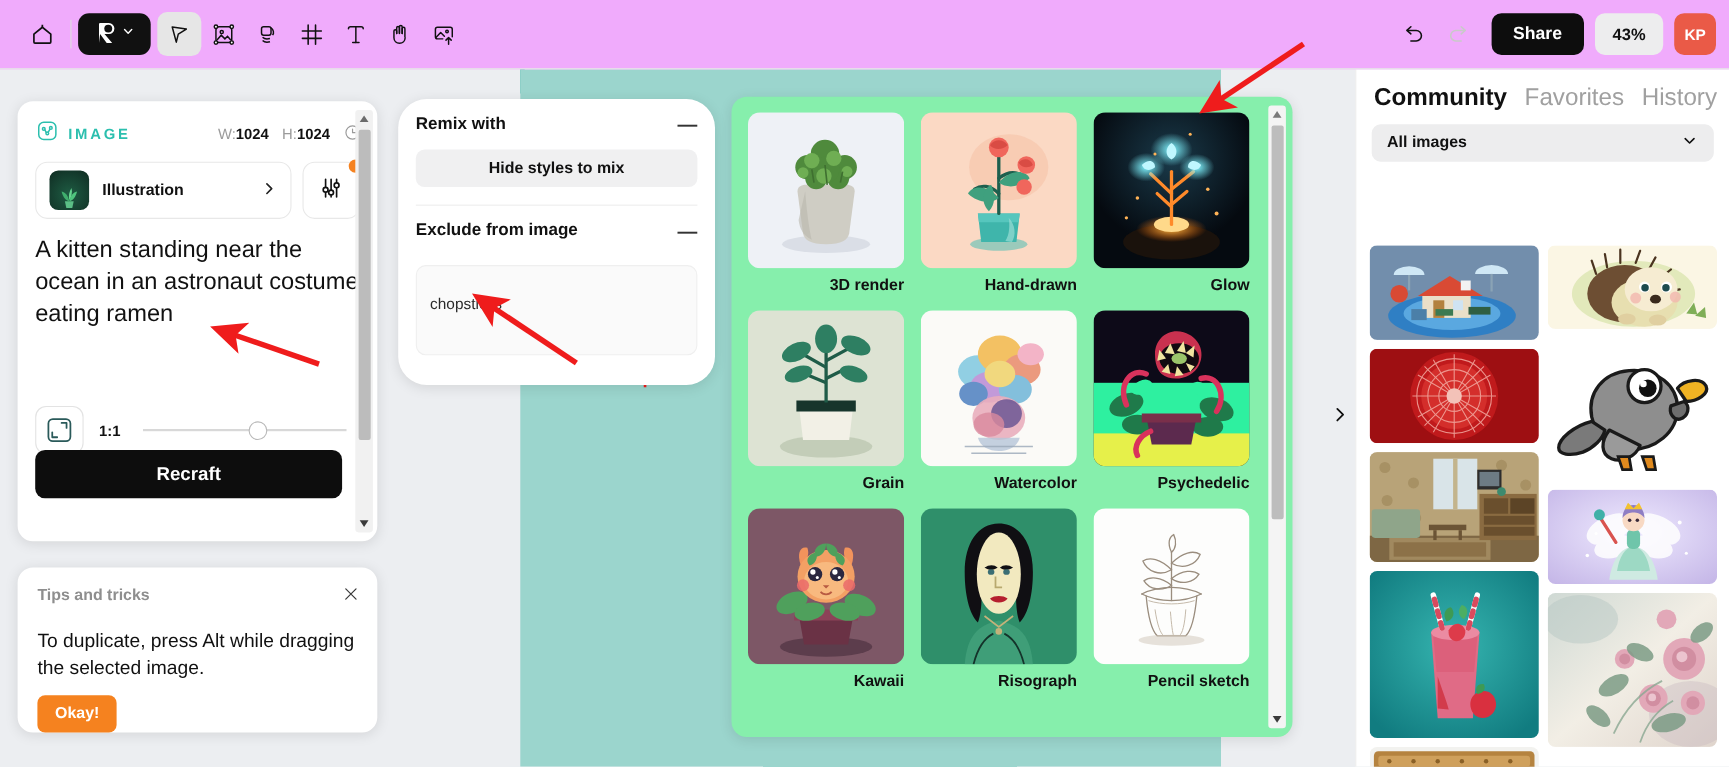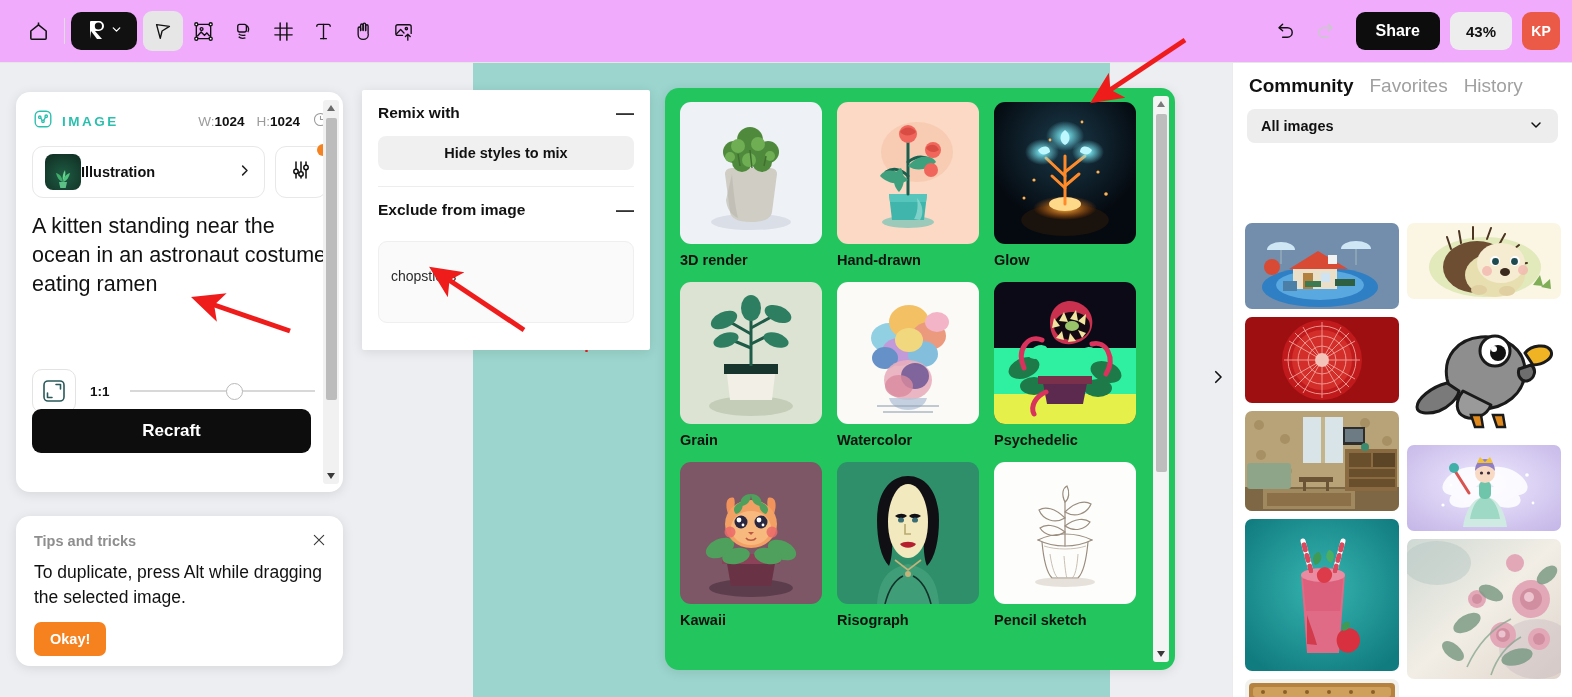--- a/index.html
+++ b/index.html
@@ -64,21 +64,21 @@
   .lp-head{
     display:flex; align-items:center; padding:16px 14px 0 16px; gap:8px;
   }
   .lp-badge{ letter-spacing:2.5px; font-size:13.5px; font-weight:bold; color:#2bbfae; }
   .lp-dims{ margin-left:auto; display:flex; gap:12px; align-items:center; font-size:13.5px;}
   .lp-dims .lbl{ color:#9b9b9b; }
   .lp-dims .val{ color:#111; font-weight:bold; }
   #style-row{ display:flex; gap:10px; padding:12px 16px 0 16px; }
   #style-pick{
     flex:1; height:52px; border:1px solid #e8e8e8; border-radius:11px;
-    display:flex; align-items:center; padding:0 12px; gap:0; cursor:pointer; background:#fff;
+    display:flex; align-items:center; padding:0 12px; gap:12px; cursor:pointer; background:#fff;
   }
   #style-thumb{
     width:36px; height:36px; border-radius:8px;
     background:radial-gradient(circle at 50% 60%, #1e5c43 0%, #143a2c 70%, #0f2a20 100%);
     display:flex; align-items:flex-end; justify-content:center; overflow:hidden;
   }
   #style-name{ font-size:14.5px; font-weight:bold; color:#111; }
   #style-chev{ margin-left:auto; font-size:15px; color:#222; font-weight:bold;}
   #settings-btn{
     width:52px; height:52px; border:1px solid #e8e8e8; border-radius:11px;
@@ -120,53 +120,53 @@
   #lp-scroll .thumb{ position:absolute; left:3px; top:18px; width:11px; height:282px; background:#bcbcbc; border-radius:2px; cursor:pointer;}
 
   
   #tips{
     position:absolute; left:16px; top:516px; width:327px; height:150px;
     background:#fff; border-radius:14px; box-shadow:0 2px 12px rgba(0,0,0,.10);
     padding:17px 18px; z-index:40;
   }
   #tips-title{ font-size:14.5px; font-weight:bold; color:#8e8e8e; }
   #tips-close{ position:absolute; right:16px; top:16px; cursor:pointer; }
-  #tips-body{ margin-top:11px; font-size:17.5px; line-height:25px; color:#111; }
+  #tips-body{ margin-top:21px; font-size:17.5px; line-height:25px; color:#111; }
   #tips-ok{
     margin-top:12px; background:#f5821f; color:#fff; border:none; border-radius:7px;
     font-size:14.5px; font-weight:bold; padding:9px 16px; cursor:pointer;
     font-family:"Liberation Sans", sans-serif;
   }
 
   
   #remix{
     position:absolute; left:362px; top:90px; width:288px; height:260px;
-    background:#fff; border-radius:2px; box-shadow:0 2px 12px rgba(0,0,0,.10);
+    background:#fff; border-radius:26px; box-shadow:0 2px 12px rgba(0,0,0,.10);
     z-index:45; padding:0 16px;
   }
   .rx-head{
     display:flex; align-items:center; height:46px; font-size:15.5px; font-weight:bold; color:#111;
   }
   .rx-head .minus{ margin-left:auto; font-size:18px; color:#333; cursor:pointer; line-height:1;}
   #hide-styles{
     height:34px; background:#f0f0f1; border-radius:8px; border:none; width:100%;
     font-size:14.5px; font-weight:bold; color:#111; cursor:pointer;
     font-family:"Liberation Sans", sans-serif;
   }
   .rx-div{ height:1px; background:#ededed; margin:16px 0 0 0; }
   #neg-box{
     margin-top:8px; height:82px; background:#fafafa; border:1px solid #efefef;
     border-radius:9px; padding:26px 12px; font-size:14px; color:#2a2a2a; cursor:text;
   }
 
   
   #gallery{
     position:absolute; left:665px; top:88px; width:510px; height:582px;
-    background:#22c55e; border-radius:14px; box-shadow:0 2px 12px rgba(0,0,0,.10);
-    z-index:45; overflow:hidden;
+    background:#86efac; border-radius:14px; box-shadow:0 2px 12px rgba(0,0,0,.10);
+    z-index:45; overflow:hidden;text-align:right;
   }
   #gal-grid{
     position:absolute; left:15px; top:14px; width:465px;
     display:grid; grid-template-columns:repeat(3, 142px); gap:14px 15px;
   }
   .gal-cell{ width:142px; cursor:pointer; }
   .gal-thumb{ width:142px; height:142px; border-radius:11px; overflow:hidden; position:relative; }
   .gal-lbl{ margin-top:8px; font-size:14.5px; font-weight:bold; color:#111; }
   #gal-scroll{
     position:absolute; right:6px; top:8px; width:16px; height:566px;
@@ -182,21 +182,21 @@
     display:flex; align-items:center; justify-content:center; cursor:pointer;
     font-size:22px; color:#111; z-index:50;
   }
 
   
   #right{
     position:absolute; left:1232px; top:63px; width:340px; height:634px;
     background:#fff; z-index:46; border-left:1px solid #ebebeb;
   }
   #rtabs{ display:flex; gap:16px; padding:12px 16px 0 16px; align-items:baseline;}
-  .rtab{ font-size:19px; cursor:pointer; color:#a0a0a0; }
+  .rtab{ font-size:22px; cursor:pointer; color:#a0a0a0; }
   .rtab.active{ color:#111; font-weight:bold; }
   #rselect{
     margin:12px 14px 0 14px; height:34px; background:#ededee; border-radius:8px;
     display:flex; align-items:center; padding:0 14px; cursor:pointer;
     font-size:14.5px; font-weight:bold; color:#111;text-align:right;
   }
   #rselect .chev{ margin-left:auto; }
   #rsearch{
     margin:12px 14px 0 14px; height:34px; background:#fff; border:1px solid #e4e4e4;
     border-radius:8px; display:flex; align-items:center; padding:0 12px; gap:9px; cursor:text;

